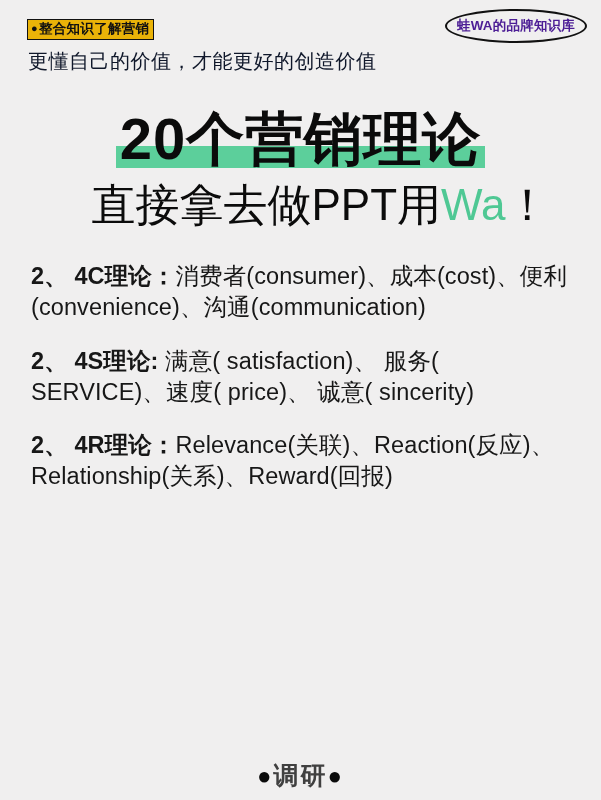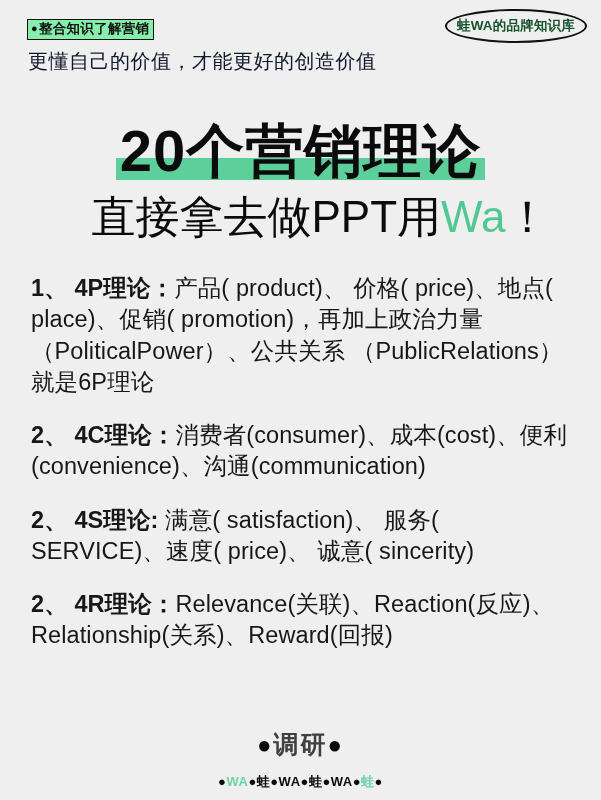--- a/index.html
+++ b/index.html
@@ -26,21 +26,21 @@
     left: 27px;
     top: 19px;
     border: 1.5px solid #111;
     padding: 1px 4px 2px 3px;
     font-size: 13.5px;
     font-weight: bold;
     line-height: 1.15;
     letter-spacing: 0.3px;
     white-space: nowrap;
     color: #111;
-    background: #86efac;
+    background: #eab308;
   }
   .kicker .dot {
     font-size: 11px;
     vertical-align: 1px;
     margin-right: 1px;
   }
   .tagline {
     position: absolute;
     left: 28px;
     top: 48px;
@@ -56,29 +56,29 @@
     width: 142px;
     height: 34px;
     border: 2px solid #111;
     border-radius: 50%;
     display: flex;
     align-items: center;
     justify-content: center;
     font-size: 13.5px;
     font-weight: bold;
     letter-spacing: 0.2px;
-    color: #14532d;
+    color: #4c1d95;
     box-sizing: border-box;
     white-space: nowrap;
   }
 
   
   .title-wrap {
     position: relative;
-    margin-top: 22px;
+    margin-top: 10px;
     text-align: center;
   }
   .title-main {
     position: relative;
     display: inline-block;
     font-size: 58px;
     font-weight: bold;
     letter-spacing: 1px;
     line-height: 1.0;
     color: #0b0b0b;
@@ -173,31 +173,27 @@
   <div class="title-main">
     <span class="hl"></span><span class="txt">20个营销理论</span>
   </div>
   <div class="title-sub">
     <span>直接拿去做PPT用</span><span class="green">Wa</span><span>！</span>
   </div>
 </div>
 
 <div class="content">
   <div class="item">
-    <span class="lead">1、 4P理论：</span><span>产品( product)、 价格( price)、地点( place)、促销( promotion)，再加上政治力量（PoliticalPower）、公共关系 （PublicRelations）就是6P理论</span>
-  </div>
-  <div class="item">
     <span class="lead">2、 4C理论：</span><span>消费者(consumer)、成本(cost)、便利(convenience)、沟通(communication)</span>
   </div>
   <div class="item">
     <span class="lead">2、 4S理论: </span><span>满意( satisfaction)、 服务( SERVICE)、速度( price)、 诚意( sincerity)</span>
   </div>
   <div class="item">
     <span class="lead">2、 4R理论：</span><span>Relevance(关联)、Reaction(反应)、Relationship(关系)、Reward(回报)</span>
   </div>
 </div>
 
 <div class="footer">
   <div class="footer-main">
     <span class="bdot">●</span><span class="gtxt">调研</span><span class="bdot">●</span>
   </div>
-  <div class="footer-strip"><span class="d">●</span><span class="g">WA</span><span class="d">●</span><span class="k">蛙</span><span class="d">●</span><span class="k">WA</span><span class="d">●</span><span class="k">蛙</span><span class="d">●</span><span class="k">WA</span><span class="d">●</span><span class="g">蛙</span><span class="d">●</span></div>
 </div>
 
 </body></html>

